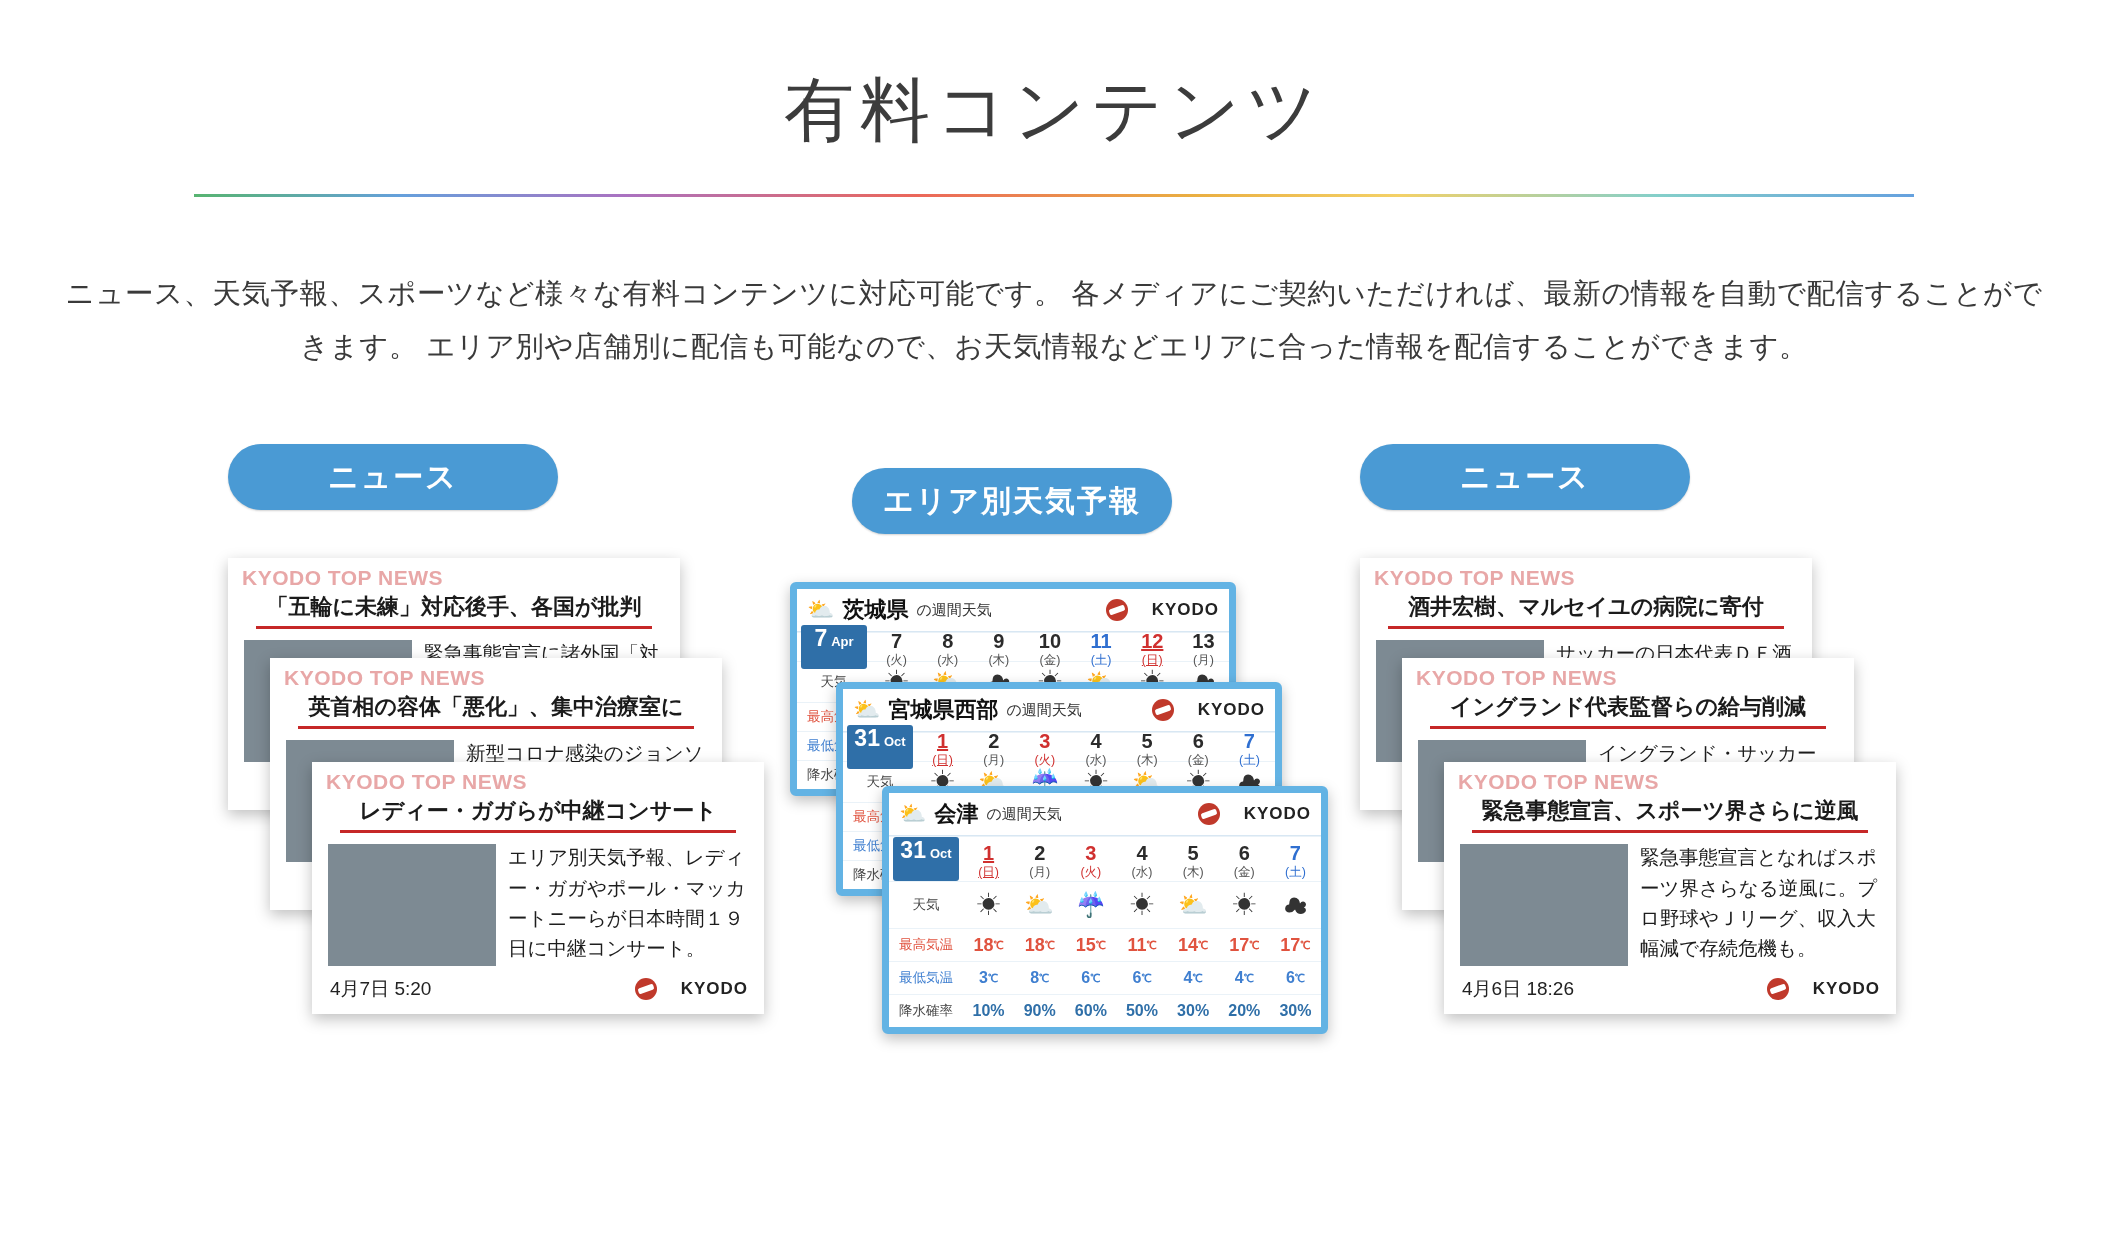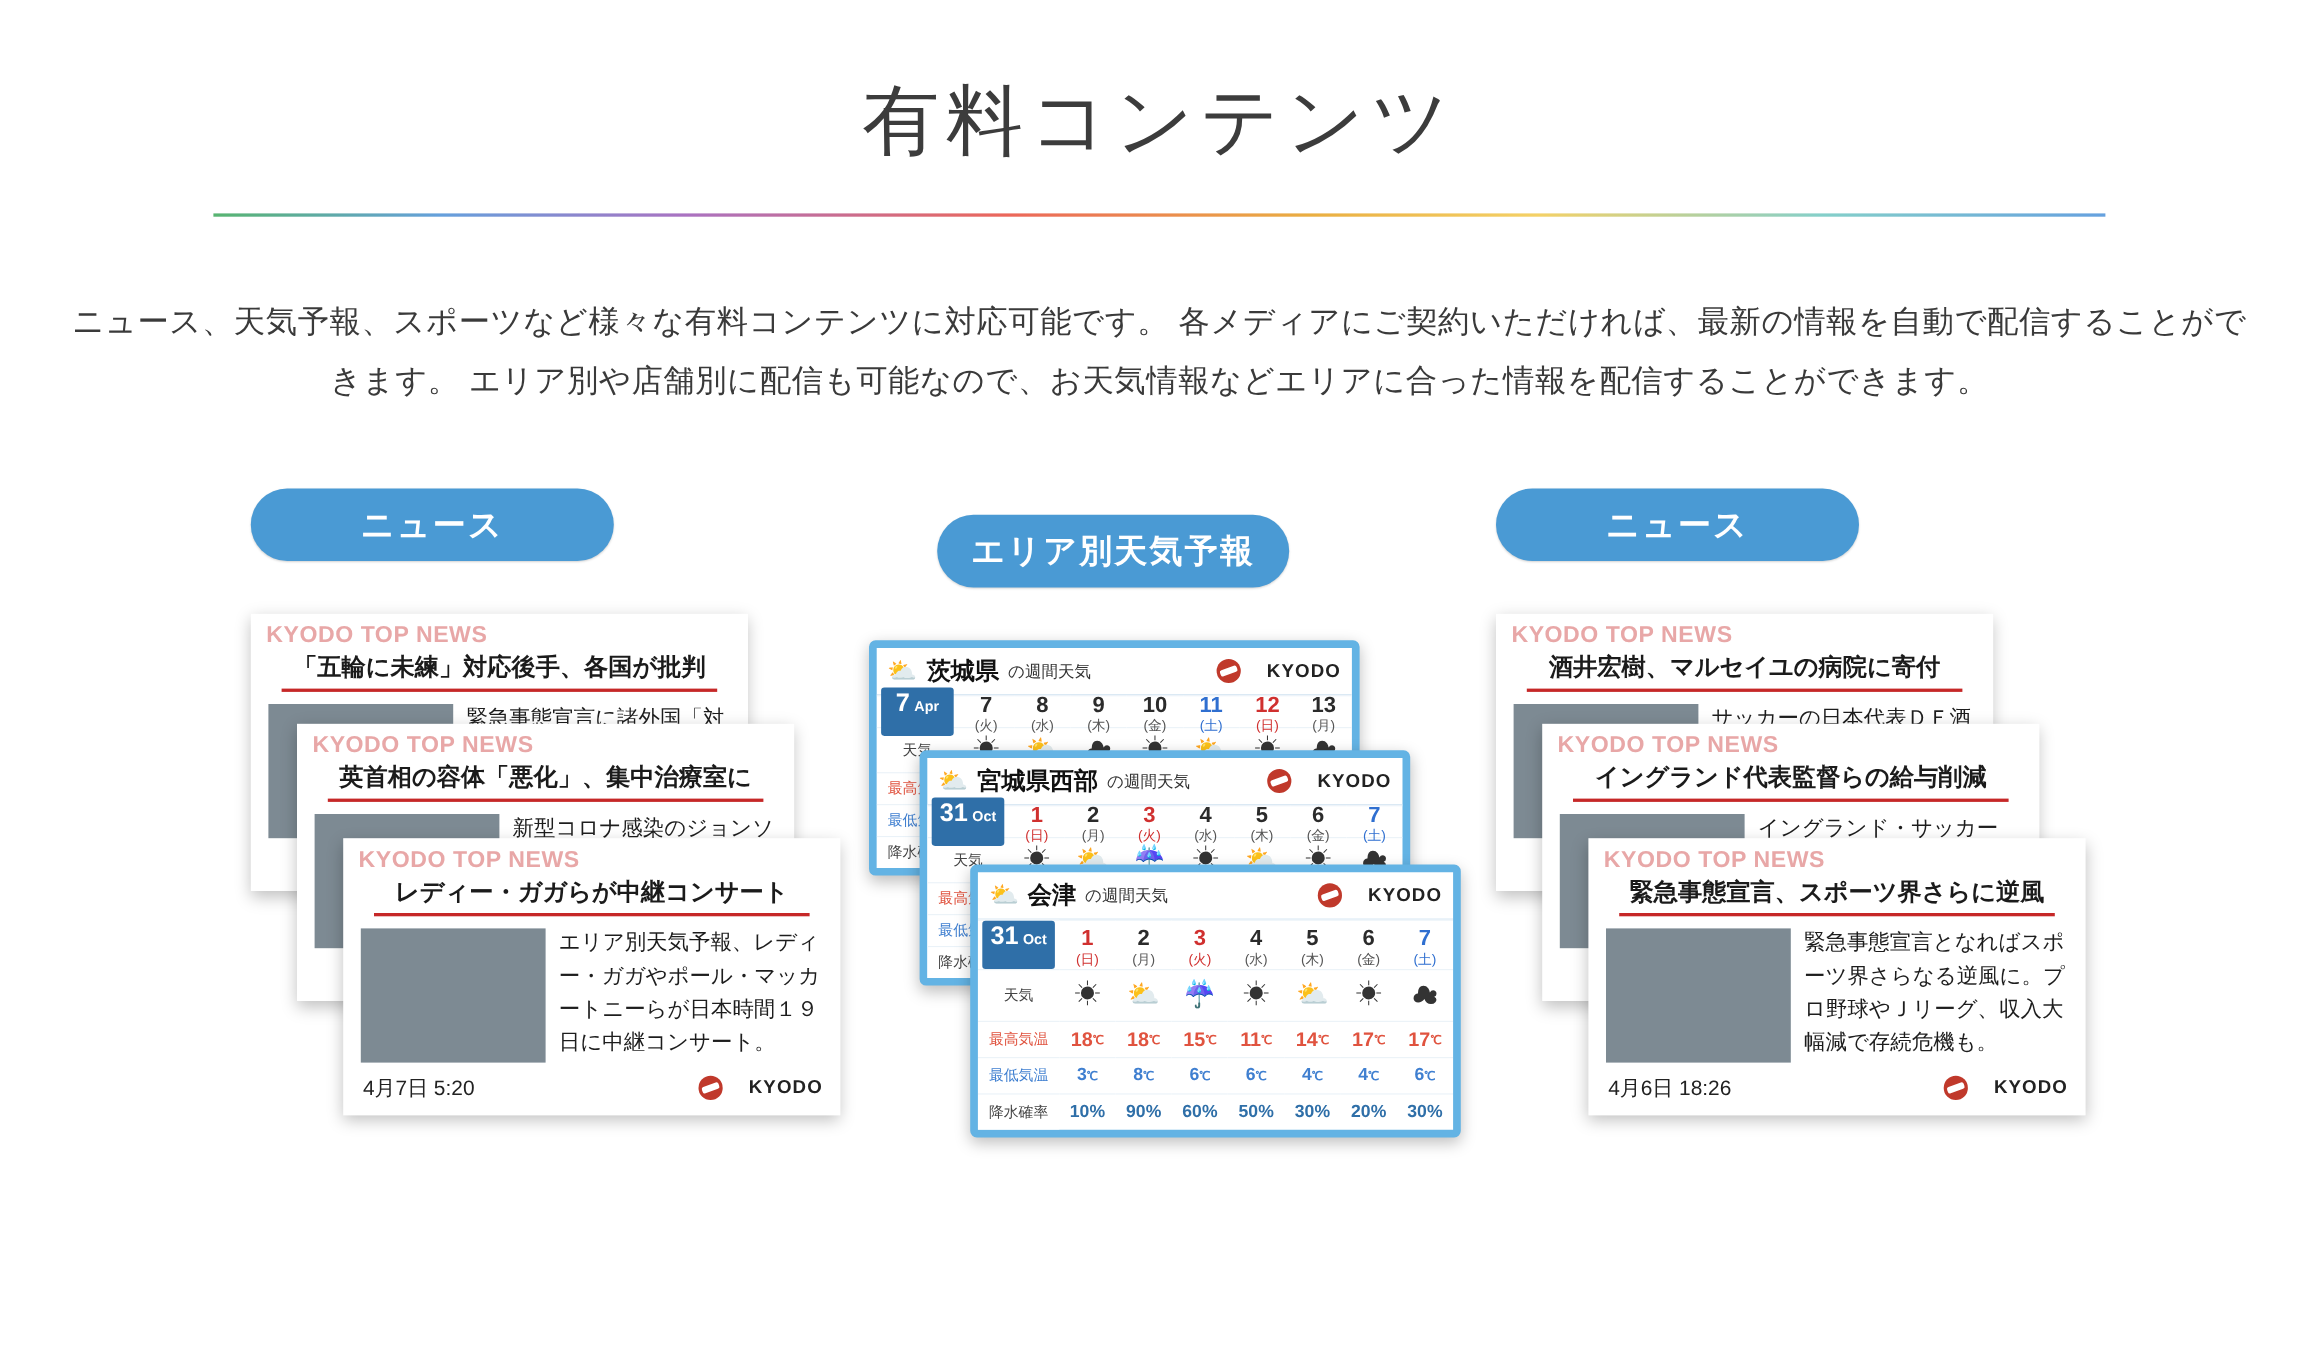--- a/index.html
+++ b/index.html
@@ -225,21 +225,21 @@
     justify-content: center;
     gap: 4px;
     font-weight: bold;
   }
   .wx-datebox .dnum { font-size: 23px; }
   .wx-datebox .dmon { font-size: 13px; }
 
   .wx-daynum { font-size: 20px; font-weight: bold; color: #2b2b2b; line-height: 1.1; padding-top: 4px; }
   .wx-dow { font-size: 12.5px; color: #555; }
   .wx-daynum.sat, .wx-dow.sat { color: #2f6fd0; }
-  .wx-daynum.sun, .wx-dow.sun { color: #d0302f; }
+  .wx-daynum.sun, .wx-dow.sun { color: #d0302f; text-decoration: underline; }
 
   .lbl { font-size: 13.5px; color: #444; text-align: center; }
   .lbl.red { color: #e0533f; }
   .lbl.blue { color: #3f7fd0; }
   .wx-labels .wx-row { border-top: 1px solid #eaf2f8; }
   .wx-daycol .wx-row { border-top: 1px solid #eaf2f8; }
 
   .wx-icon { font-size: 24px; line-height: 1; }
   .t-high { color: #e0533f; font-weight: bold; font-size: 18px; }
   .t-low { color: #3f7fd0; font-weight: bold; font-size: 16px; }

